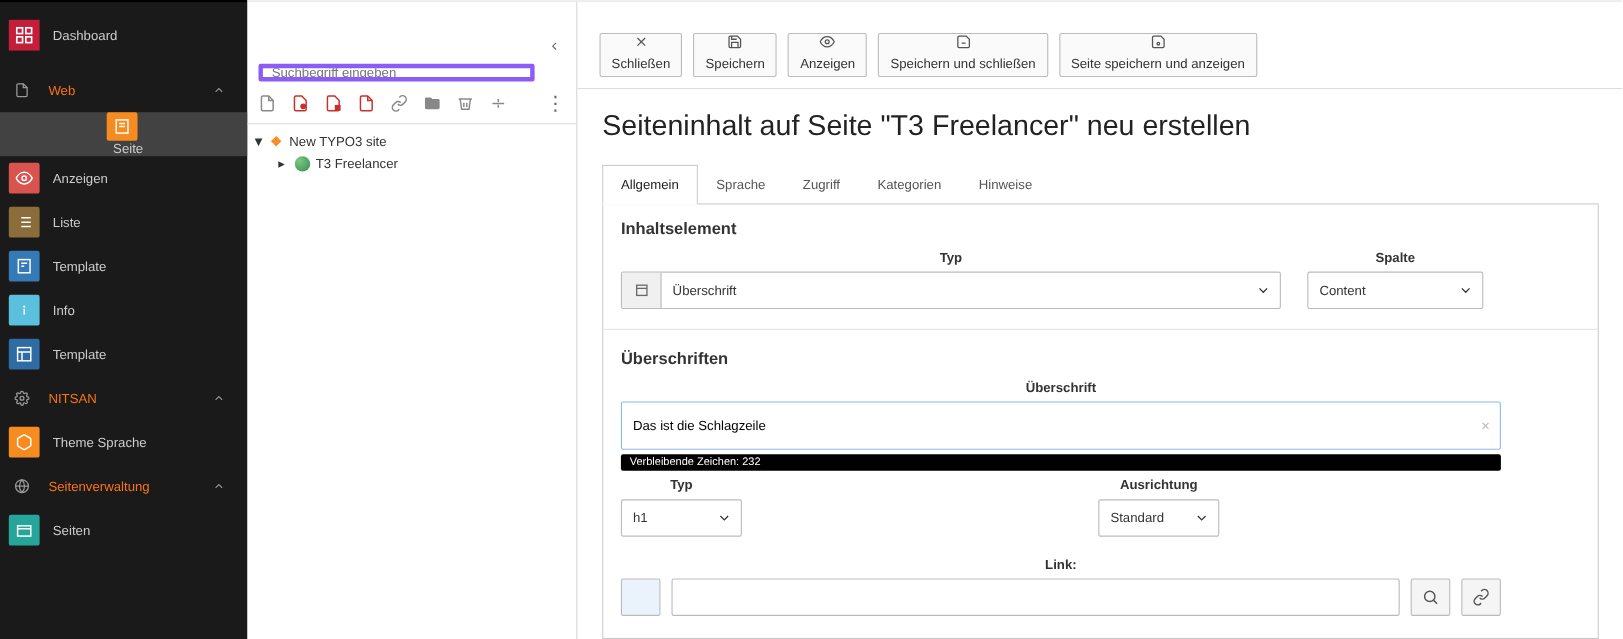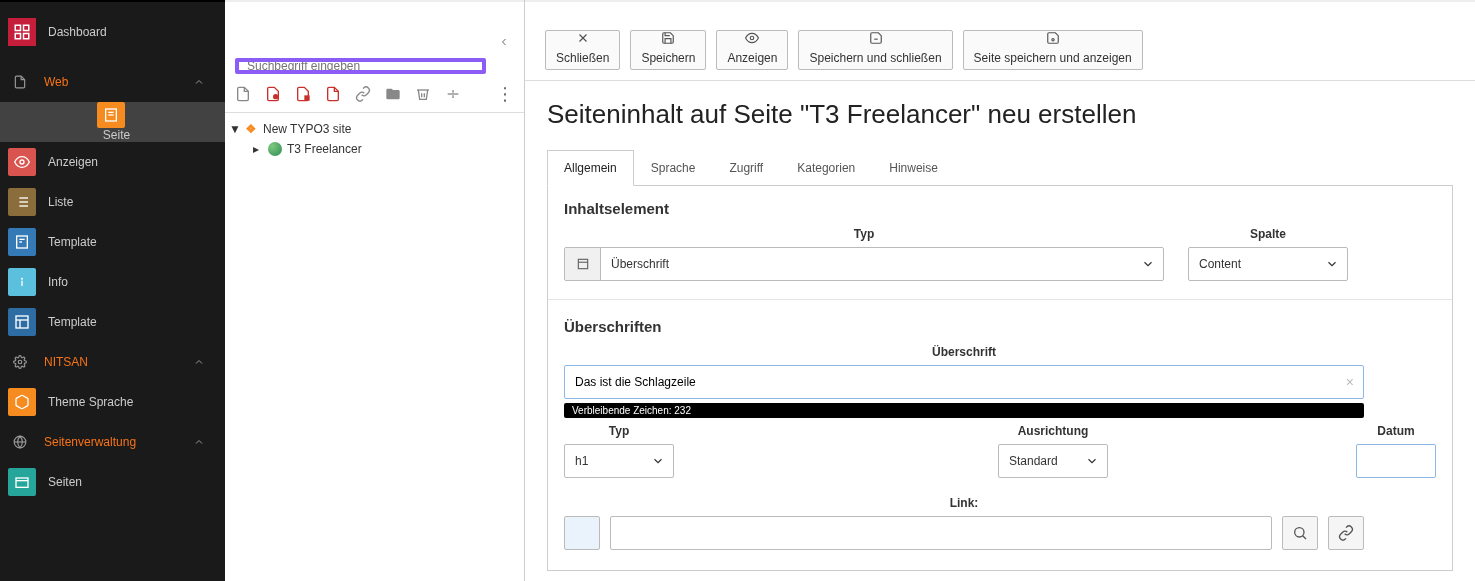--- a/index.html
+++ b/index.html
@@ -56,21 +56,21 @@
 .tab.active { border-color: #ccc; background: #fff; color: #222; border-bottom: 1px solid #fff; margin-bottom: -1px; }
 .form-body { border: 1px solid #ccc; border-top: none; padding: 14px 16px 20px; }
 .section-title { font-size: 15px; font-weight: 600; margin-bottom: 10px; color: #333; }
 .field-label { font-size: 12px; font-weight: bold; margin-bottom: 6px; color: #333; text-align: center; }
 .row { display: flex; gap: 24px; margin-bottom: 18px; }
 .col { display: flex; flex-direction: column; }
 .select-wrap { display: flex; align-items: center; border: 1px solid #bbb; border-radius: 2px; height: 34px; background: #fff; }
 .select-prefix { width: 36px; height: 100%; border-right: 1px solid #bbb; background: #f0f0f0; display: flex; align-items: center; justify-content: center; color: #666; }
 .select-text { flex: 1; padding: 0 10px; font-size: 12px; }
 .select-chev { width: 30px; display: flex; align-items: center; justify-content: center; color: #333; }
-.text-input { height: 34px; border: 1px solid #8bb8e8; border-radius: 2px; padding: 0 10px; font-size: 12px; width: 100%; }
+.text-input { height: 44px; border: 1px solid #8bb8e8; border-radius: 2px; padding: 0 10px; font-size: 12px; width: 100%; }
 .input-wrap { position: relative; }
 .input-clear { position: absolute; right: 10px; top: 50%; transform: translateY(-50%); color: #bbb; cursor: pointer; font-size: 14px; }
 .char-badge { display: inline-block; background: #000000; color: #fff; font-size: 10px; padding: 2px 8px; border-radius: 2px; margin-top: 4px; }
 .divider { border: none; border-top: 1px solid #e5e5e5; margin: 18px -16px; }
 .link-row { display: flex; gap: 10px; align-items: stretch; }
 .link-prefix { width: 36px; border: 1px solid #bbb; background: #eaf3fb; border-radius: 2px; }
 .link-input { flex: 1; height: 34px; border: 1px solid #bbb; border-radius: 2px; padding: 0 10px; }
 .icon-btn { width: 36px; height: 34px; border: 1px solid #bbb; background: #f5f5f5; border-radius: 2px; display: flex; align-items: center; justify-content: center; cursor: pointer; color: #555; }
 svg { display: block; }
 </style>
@@ -408,24 +408,20 @@
           <div class="field-label">Ausrichtung</div>
           <div class="select-wrap">
             <span class="select-text">Standard</span>
             <span class="select-chev">
                 <svg width="14" height="14" viewBox="0 0 24 24" fill="none" stroke="currentColor" stroke-width="2">
                   <polyline points="6 9 12 15 18 9"></polyline>
                 </svg>
               </span>
           </div>
         </div>
-        <div class="col" style="margin-left:auto; width:80px;">
-          <div class="field-label">Datum</div>
-          <input class="text-input" style="border-color: rgb(139, 184, 232);">
-        </div>
       </div>
 
       <div class="col" style="max-width:800px;">
         <div class="field-label">Link:</div>
         <div class="link-row">
           <div class="link-prefix"></div>
           <input class="link-input" style="">
           <div class="icon-btn">
               <svg width="16" height="16" viewBox="0 0 24 24" fill="none" stroke="currentColor" stroke-width="2">
                 <circle cx="11" cy="11" r="7"></circle>

